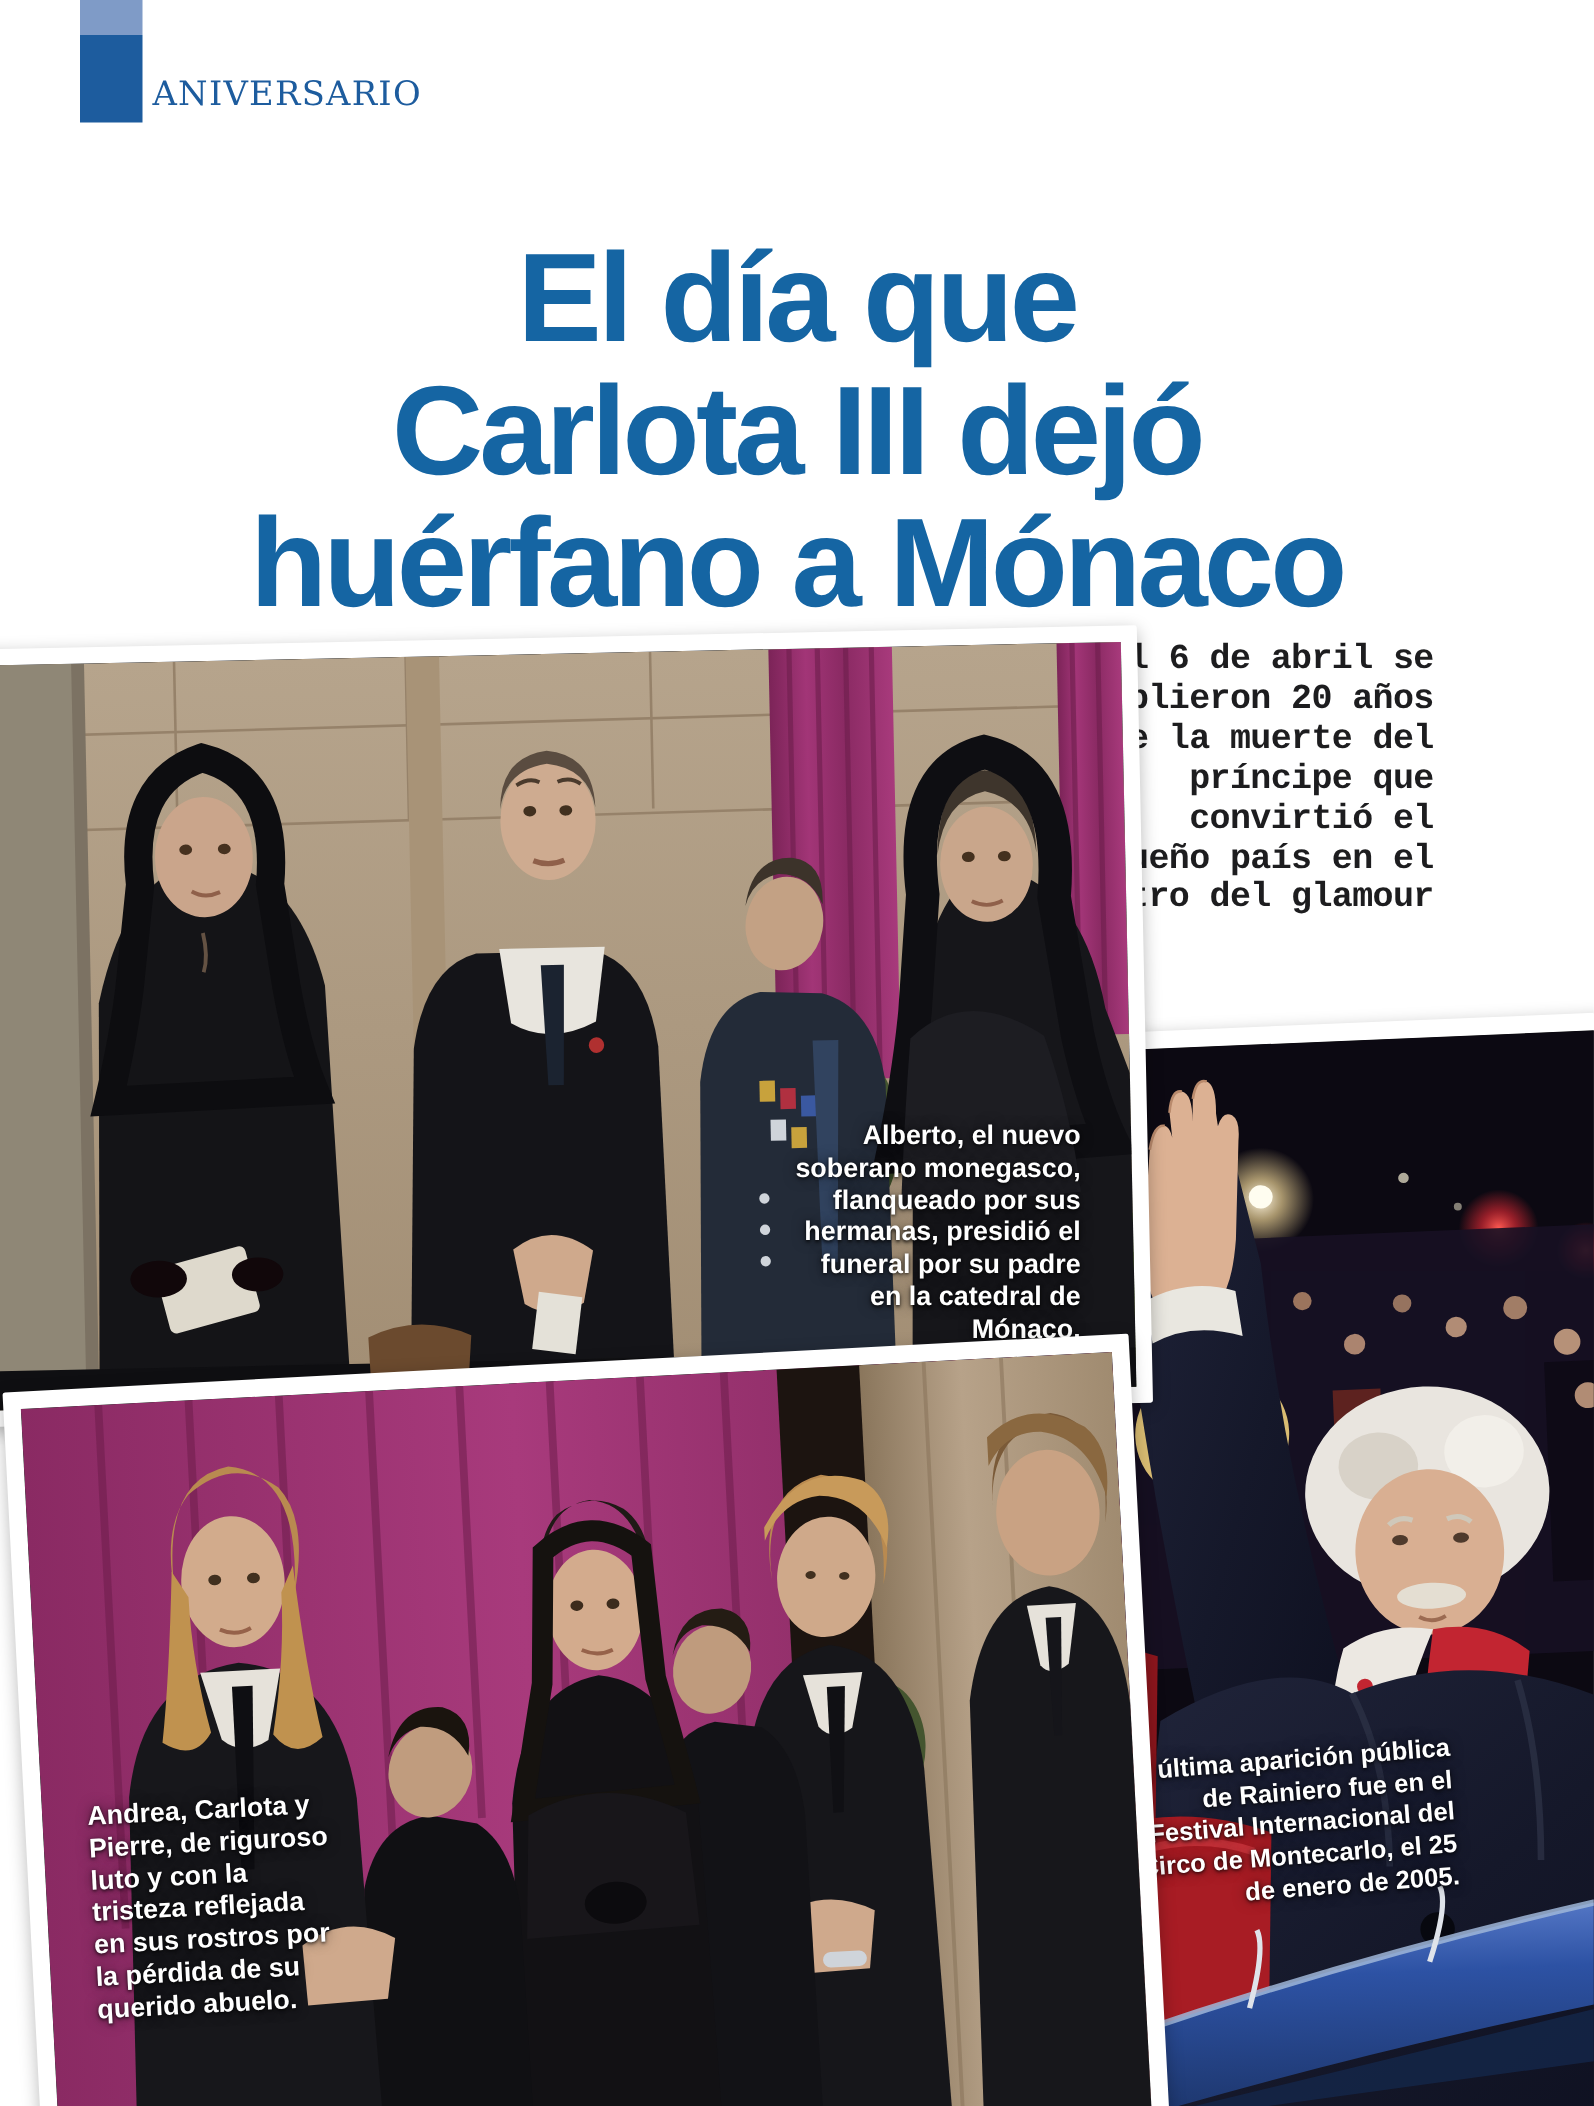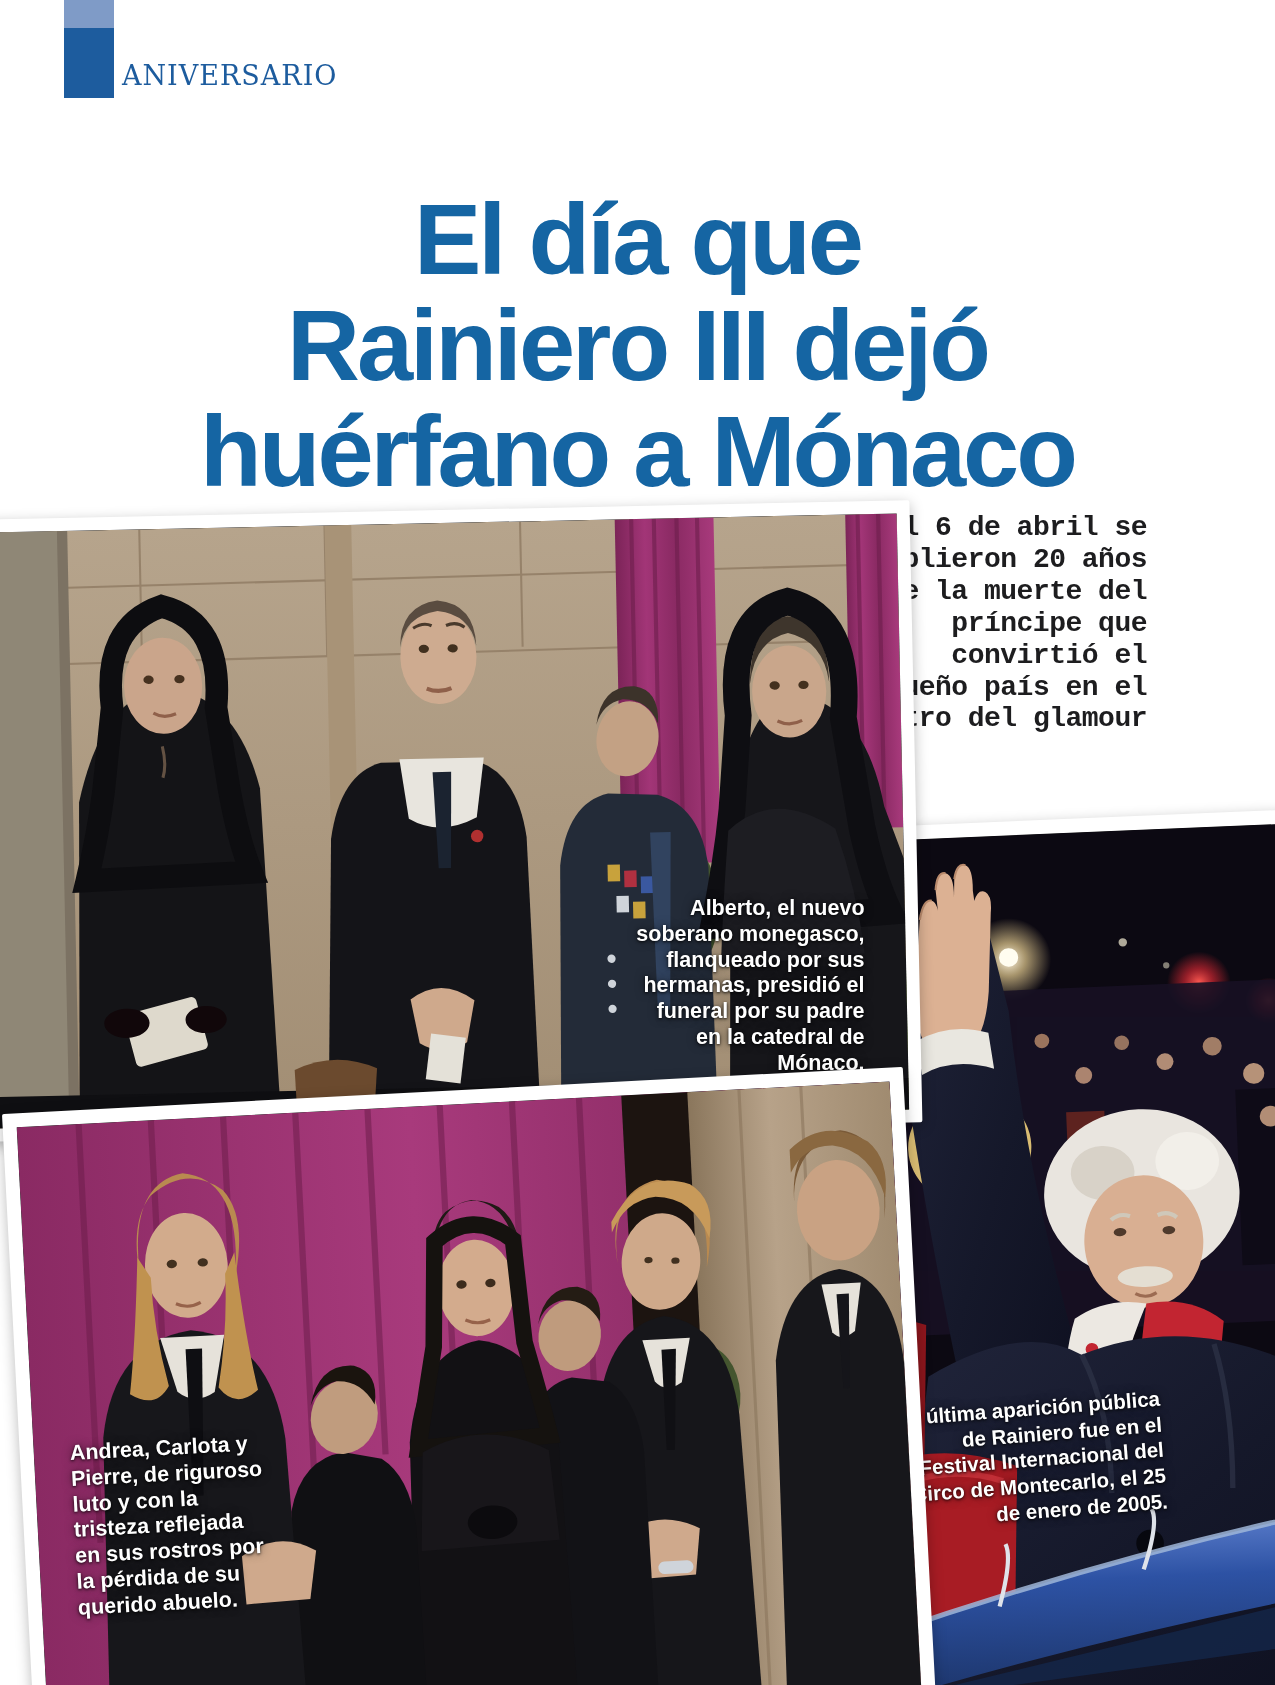--- a/index.html
+++ b/index.html
@@ -53,21 +53,21 @@
   .caption-rainiero{left:25px;top:575px;width:285px;text-align:right;font-size:20.5px;line-height:1.25;transform:rotate(-2deg);}
 </style>
 </head>
 <body>
 
 <div class="kicker-light"></div>
 <div class="kicker-dark"></div>
 <div class="kicker-label">ANIVERSARIO</div>
 
 <h1 class="headline">El día que
-Rainiero III dejó
+Carlota III dejó
 huérfano a Mónaco</h1>
 
 <div class="standfirst">El 6 de abril se
 cumplieron 20 años
 de la muerte del
 príncipe que
 convirtió el
 pequeño país en el
 centro del glamour</div>
 

